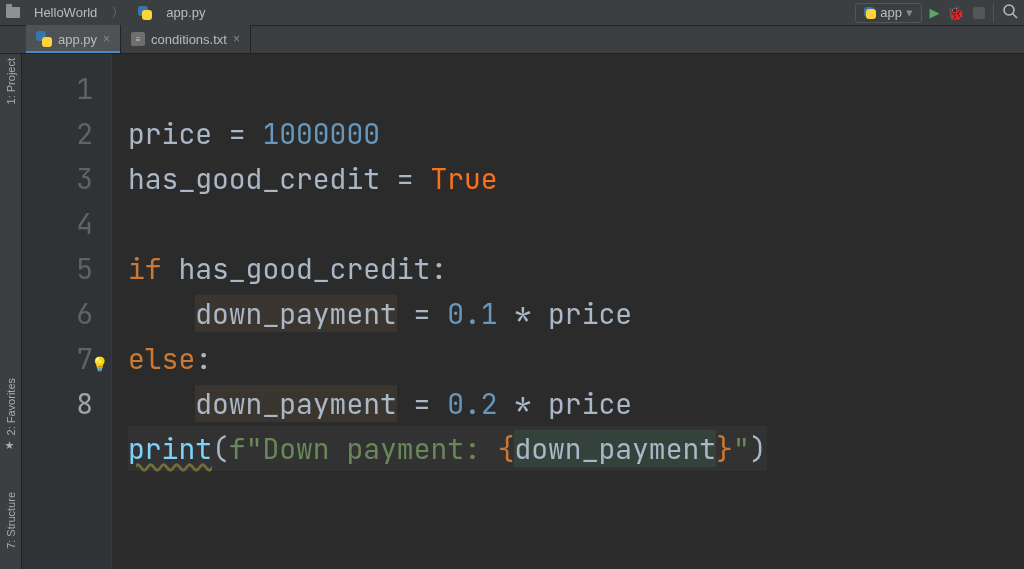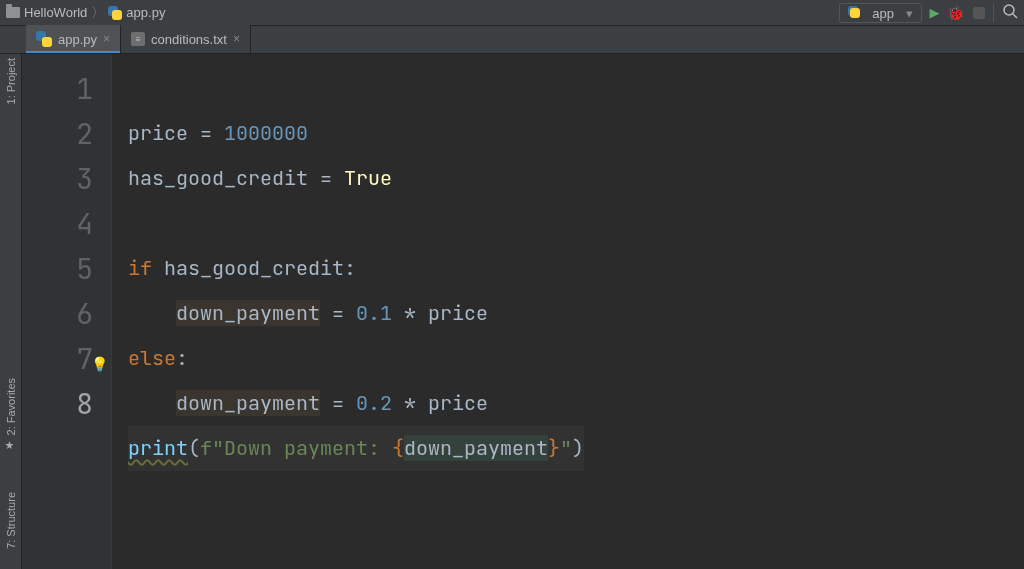--- a/index.html
+++ b/index.html
@@ -8,37 +8,37 @@
     background: #2b2b2b; font-family: "Segoe UI", Arial, sans-serif;
     color: #bbb; font-size: 13px;
   }
 
   
   .top-row {
     display: flex; align-items: center; height: 26px;
     background: #3b3f41; border-bottom: 1px solid #232323;
     padding: 0 6px;
   }
-  .breadcrumb { display: flex; align-items: center; gap: 4px; }
+  .breadcrumb { display: flex; align-items: center; gap: 14px; }
   .crumb-folder-icon {
     width: 14px; height: 11px; background: #8e9193; border-radius: 1px;
     position: relative;
   }
   .crumb-folder-icon::before {
     content: ""; position: absolute; top:-3px; left:0; width:6px; height:3px;
     background:#8e9193; border-radius:1px 1px 0 0;
   }
   .crumb-chevron { color: #888; }
   .breadcrumb .py-icon { width:14px; height:14px; }
 
   .right-controls {
     margin-left: auto; display: flex; align-items: center; gap: 8px;
   }
   .run-combo {
-    display: flex; align-items: flex-start; gap: 12px;
+    display: flex; align-items: center; gap: 4px;
     background: #3c3f41; border: 1px solid #555; border-radius: 3px;
     padding: 2px 8px; height: 20px;
   }
   .run-play { color: #59a869; font-size: 13px; }
   .run-bug  { color: #59a869; font-size: 14px; }
   .run-stop {
     width: 12px; height: 12px; background:#555; border-radius:2px;
     display:inline-block;
   }
   .divider { width:1px; height:18px; background:#555; }
@@ -101,35 +101,35 @@
   .gutter {
     width:90px; background:#2f3335; color:#606366;
     text-align:right; padding: 12px 18px 0 0; font-size:28px;
     line-height:45px; border-right:1px solid #38393b; user-select:none;
     position:relative;
   }
   .gutter-hint {
     position:absolute; right:2px; color:#f0a500; font-size:14px;
   }
   .code {
-    padding:12px 0 0 16px; font-size:20px; line-height:45px; white-space:pre;
+    padding:12px 0 0 16px; font-size:28px; line-height:45px; white-space:pre;
   }
   .ln { display:block; height:45px; }
   .ln.current { background:#323232; }
 
   
   .tk-kw   { color:#cc7832;margin-top:28px; }
   .tk-num  { color:#6897bb; }
   .tk-ident{ color:#a9b7c6; }
   .tk-op   { color:#a9b7c6; }
   .tk-call { color:#7dd3fc; text-decoration: underline wavy #6e6e3a; text-underline-offset:4px; }
   .tk-str  { color:#6a8759; }
   .tk-fvar { color:#a9b7c6; background:#35423b; }
   .tk-brace{ color:#cc7832; }
-  .tk-true { color:#fef9c3; }
+  .tk-true { color:#f97316; }
   .hl-var  { background:#3b352f; }
 </style>
 </head>
 <body>
 
 <div class="top-row">
   <div class="breadcrumb">
     <span class="crumb-folder-icon"></span>
     <span>HelloWorld</span>
     <span class="crumb-chevron">〉</span>

